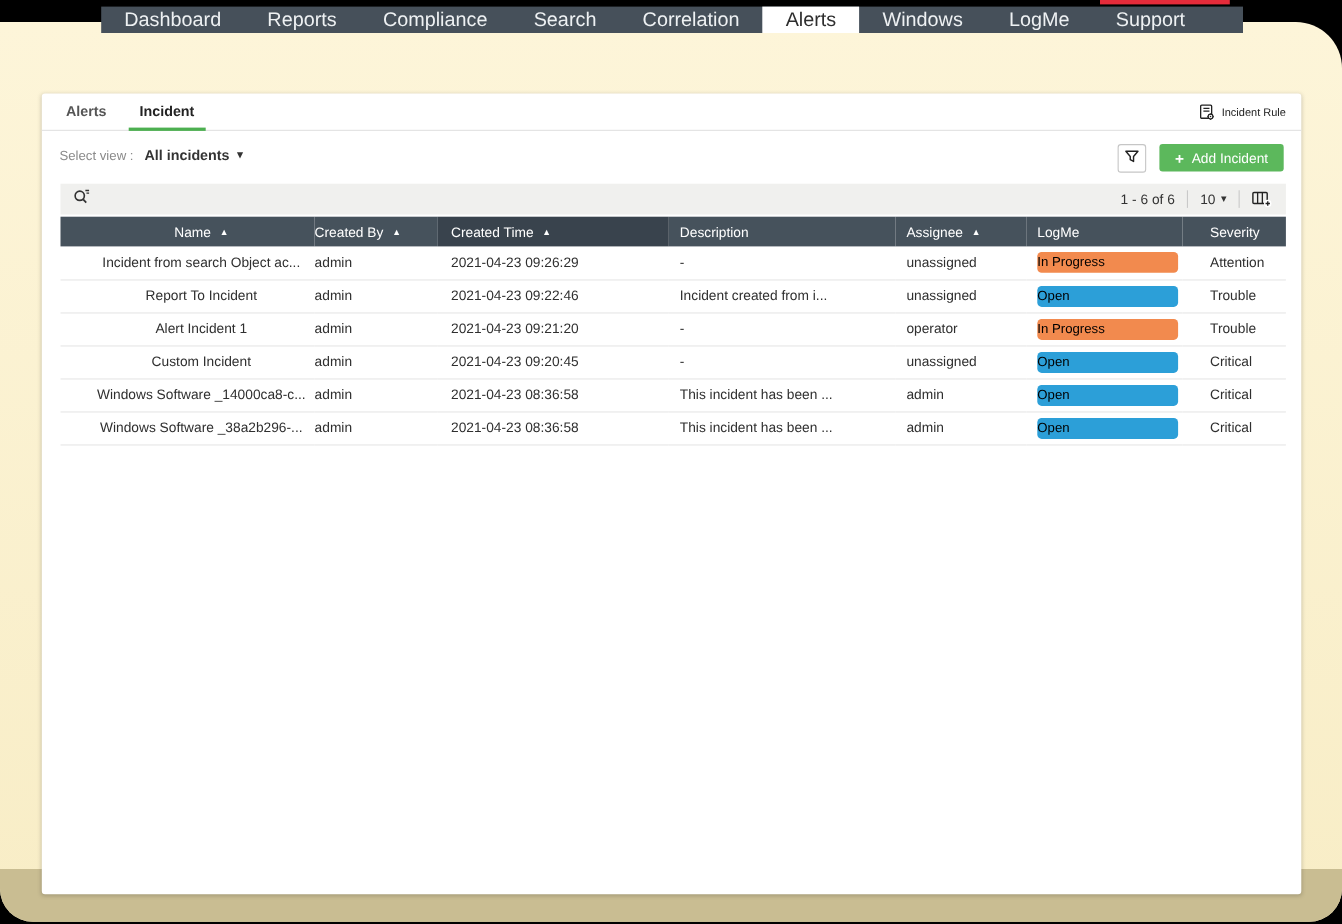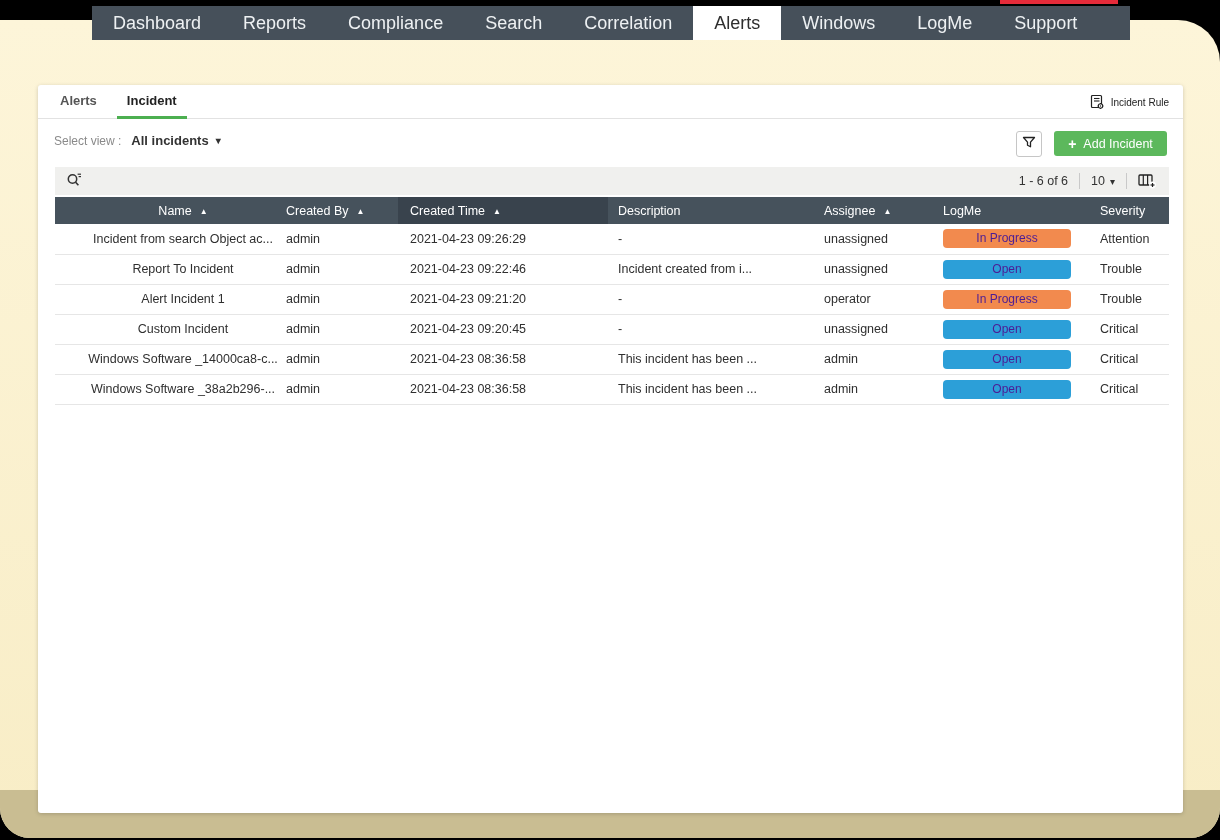--- a/index.html
+++ b/index.html
@@ -12,21 +12,21 @@
   *{margin:0;padding:0;box-sizing:border-box;}
   html,body{width:1220px;height:840px;}
   body{background:#000;font-family:"Liberation Sans",sans-serif;position:relative;overflow:hidden;}
 
   .card{position:absolute;left:0;top:20px;width:1220px;height:818px;
     background:linear-gradient(var(--cream-top),var(--cream-bottom));
     border-radius:0 42px 30px 30px;}
   .edge{position:absolute;left:0;bottom:0;width:100%;height:48px;background:var(--khaki);
     border-radius:0 0 30px 30px;}
 
-  .topnav{position:absolute;left:92px;top:6px;width:1038px;height:34px;background:var(--nav-bg);
+  .topnav{position:absolute;left:92px;top:6px;width:1038px;height:24px;background:var(--nav-bg);
     display:flex;align-items:center;z-index:5;}
   .nav-item{height:100%;display:flex;align-items:center;padding:0 21px;color:#eef1f3;
     font-size:18px;white-space:nowrap;cursor:pointer;}
   .nav-item.active{background:var(--nav-active-bg);color:#2e2e2e;}
   .red-bar{position:absolute;left:1000px;top:0;width:118px;height:4px;background:var(--red);z-index:6;}
 
   .panel{position:absolute;left:38px;top:65px;width:1145px;height:728px;background:#fff;
     border-radius:3px;box-shadow:0 1px 4px rgba(0,0,0,.18);}
 
   .tabbar{height:34px;border-bottom:1px solid #e2e2e2;display:flex;align-items:stretch;
@@ -64,21 +64,21 @@
   th.sorted{background:var(--header-sorted);}
   th .arrow{font-size:8px;margin-left:8px;vertical-align:1px;}
   td{height:30px;font-size:12.5px;color:#2f2f2f;border-bottom:1px solid #e6e6e6;
     white-space:nowrap;overflow:hidden;}
   th:nth-child(1),td:nth-child(1){padding-left:25px;text-align:center;}
   th:nth-child(3),td:nth-child(3){padding-left:12px;}
   th:nth-child(4),td:nth-child(4),th:nth-child(5),td:nth-child(5),
   th:nth-child(6),td:nth-child(6){padding-left:10px;}
   th:nth-child(7),td:nth-child(7){padding-left:25px;}
   .badge{display:inline-block;width:128px;height:19px;line-height:19px;border-radius:4px;
-    text-align:center;color:#4c1d95;font-size:12px;}
+    color:#000000;font-size:12px;}
   .badge.open{background:var(--badge-open);}
   .badge.in_progress{background:var(--badge-prog);}
 </style>
 </head>
 <body>
 
 <div class="card">
   <div class="edge"></div>
 
   <div class="panel">

